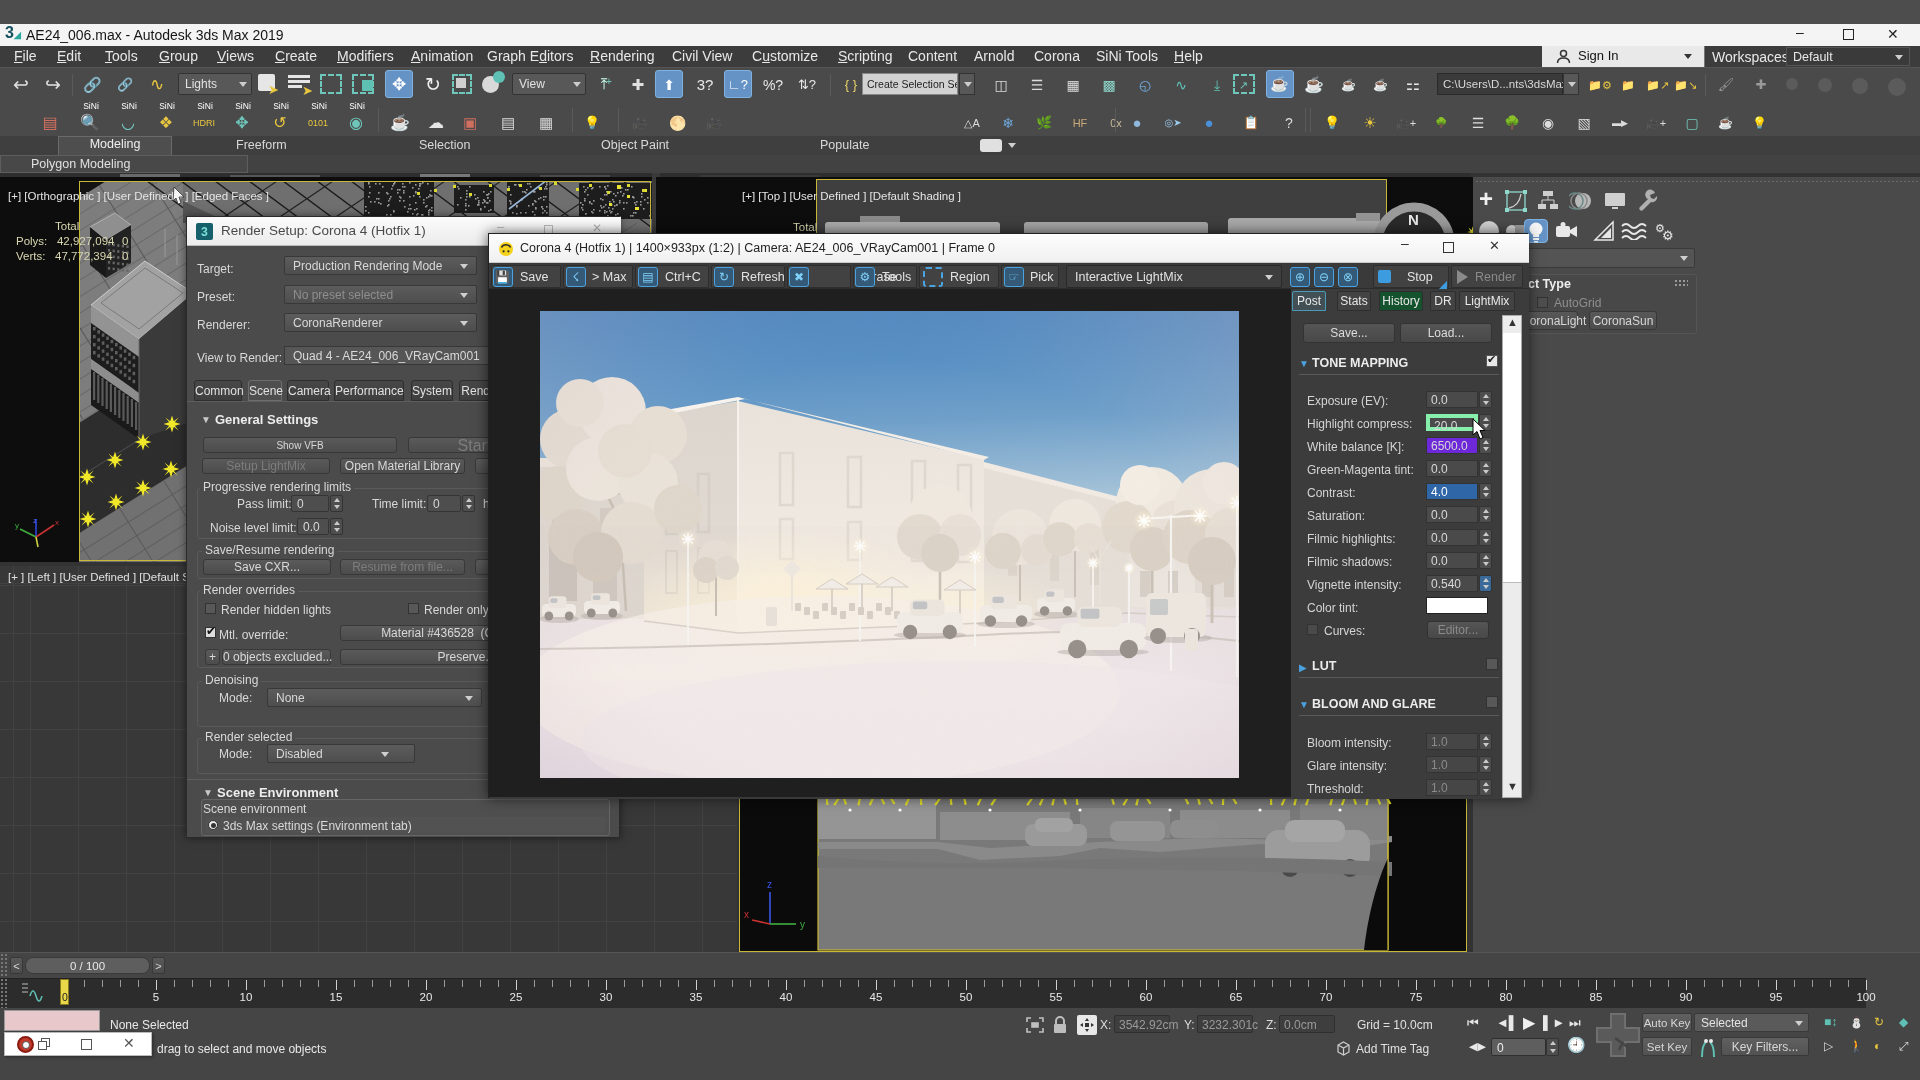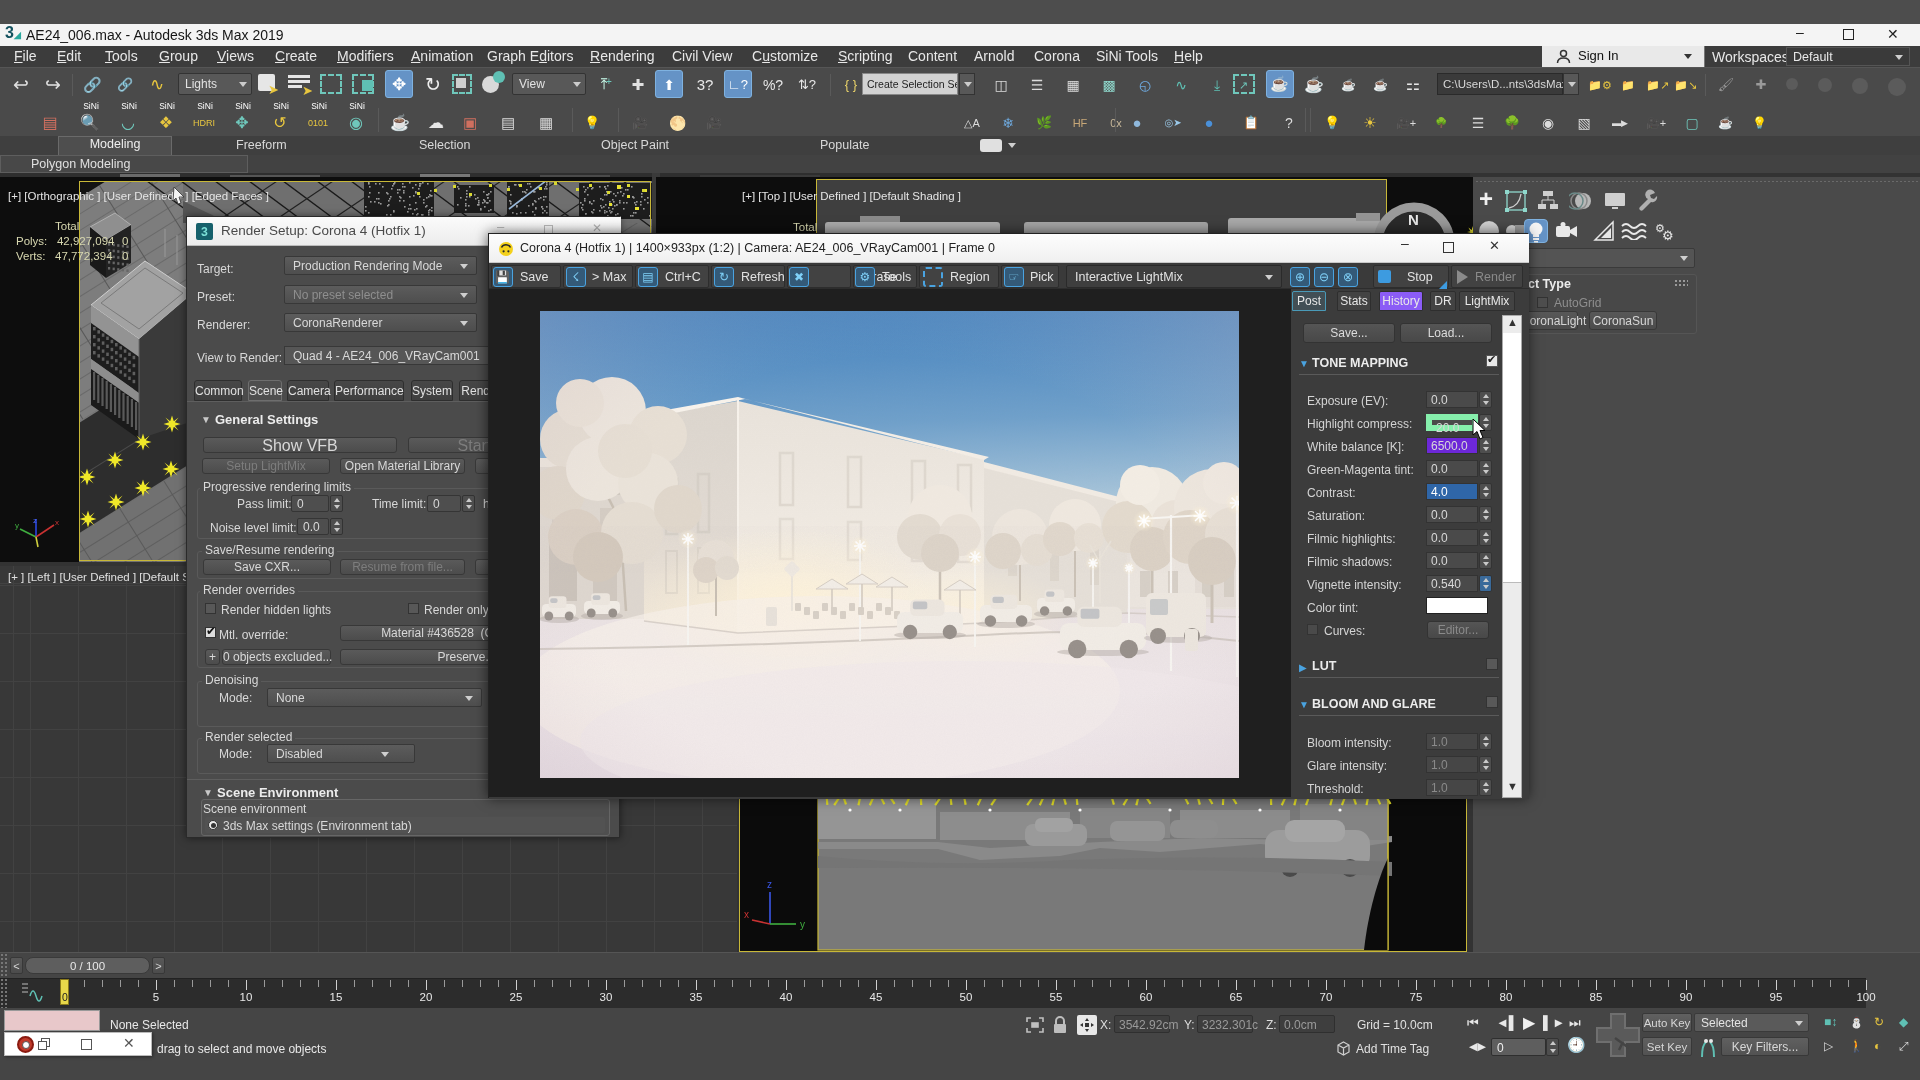--- a/index.html
+++ b/index.html
@@ -1216,21 +1216,21 @@
     </div>
 <div class="abs" style="left:7px;top:163px;width:48px;height:21px;background:linear-gradient(#474747,#3f3f3f);border:1px solid #2e2e2e;border-radius:3px 3px 0 0;color:#e0e0e0;font-size:12px;text-align:center;line-height:20px;">Common</div>
 <div class="abs" style="left:61px;top:163px;width:34px;height:21px;background:#4e4e4e;border:1px solid #6e6e6e;border-radius:3px 3px 0 0;color:#e0e0e0;font-size:12px;text-align:center;line-height:20px;">Scene</div>
 <div class="abs" style="left:100px;top:163px;width:42px;height:21px;background:linear-gradient(#474747,#3f3f3f);border:1px solid #2e2e2e;border-radius:3px 3px 0 0;color:#e0e0e0;font-size:12px;text-align:center;line-height:20px;">Camera</div>
 <div class="abs" style="left:147px;top:163px;width:70px;height:21px;background:linear-gradient(#474747,#3f3f3f);border:1px solid #2e2e2e;border-radius:3px 3px 0 0;color:#e0e0e0;font-size:12px;text-align:center;line-height:20px;">Performance</div>
 <div class="abs" style="left:224px;top:163px;width:42px;height:21px;background:linear-gradient(#474747,#3f3f3f);border:1px solid #2e2e2e;border-radius:3px 3px 0 0;color:#e0e0e0;font-size:12px;text-align:center;line-height:20px;">System</div>
 <div class="abs" style="left:272px;top:163px;width:40px;height:21px;background:linear-gradient(#474747,#3f3f3f);border:1px solid #2e2e2e;border-radius:3px 3px 0 0;color:#e0e0e0;font-size:12px;text-align:center;line-height:20px;">Rende</div>
 <div class="abs" style="left:0px;top:184px;width:434px;height:1px;background:#5e5e5e;"></div>
 <div class="txt" style="left:14px;top:197px;color:#c8c8c8;font-size:10px;">▼</div>
 <div class="txt" style="left:28px;top:195px;font-size:13px;color:#ececec;font-weight:bold;">General Settings</div>
-<div class="abs" style="left:16px;top:220px;width:194px;height:16px;background:linear-gradient(#5a5a5a,#4c4c4c);border:1px solid #383838;border-radius:3px;color:#d8d8d8;font-size:16px;text-align:center;line-height:15px;white-space:nowrap;">Show VFB</div>
+<div class="abs" style="left:16px;top:220px;width:194px;height:16px;background:linear-gradient(#5a5a5a,#4c4c4c);border:1px solid #383838;border-radius:3px;color:#d8d8d8;font-size:10px;text-align:center;line-height:15px;white-space:nowrap;">Show VFB</div>
 <div class="abs" style="left:221px;top:220px;width:133px;height:16px;background:linear-gradient(#5a5a5a,#4c4c4c);border:1px solid #383838;border-radius:3px;color:#7d7d7d;font-size:16px;text-align:center;line-height:15px;white-space:nowrap;">Start</div>
 <div class="abs" style="left:15px;top:241px;width:128px;height:16px;background:linear-gradient(#5a5a5a,#4c4c4c);border:1px solid #383838;border-radius:3px;color:#7d7d7d;font-size:12px;text-align:center;line-height:15px;white-space:nowrap;">Setup LightMix</div>
 <div class="abs" style="left:153px;top:241px;width:125px;height:16px;background:linear-gradient(#5a5a5a,#4c4c4c);border:1px solid #383838;border-radius:3px;color:#d8d8d8;font-size:12px;text-align:center;line-height:15px;white-space:nowrap;">Open Material Library</div>
 <div class="abs" style="left:288px;top:241px;width:66px;height:16px;background:linear-gradient(#5a5a5a,#4c4c4c);border:1px solid #383838;border-radius:3px;color:#7d7d7d;font-size:12px;text-align:center;line-height:15px;white-space:nowrap;"></div>
 <div class="abs" style="left:10px;top:271px;width:414px;height:51px;border:1px solid #5a5a5a;border-radius:3px;"></div>
     <div class="txt" style="left:13px;top:263px;font-size:12px;color:#d8d8d8;background:#4b4b4b;padding:0 3px;">Progressive rendering limits</div>
 <div class="txt" style="left:50px;top:280px;font-size:12px;color:#d8d8d8;">Pass limit:</div>
 <div class="abs" style="left:104px;top:278px;width:38px;height:17px;background:#4e4e4e;border:1px solid #353535;border-radius:2px;">
       <span style="position:absolute;left:5px;top:1px;font-size:12px;color:#d8d8d8;">0</span>
     </div>
@@ -1596,37 +1596,37 @@
         <rect x="645" y="318" width="13" height="22" rx="3" fill="#ece6de"></rect>
         <rect x="0" y="238" width="699" height="229" filter="url(#nz)" opacity="0.13"></rect>
         <rect x="0" y="0" width="699" height="238" filter="url(#nz)" opacity="0.05"></rect>
         <rect x="0" y="0" width="699" height="467" fill="url(#vig)"></rect>
       </svg>
     </div>
 <div class="abs" style="left:0;top:563px;width:802px;height:2px;background:#3a3a3a;"></div>
 <div class="abs" style="left:802px;top:55px;width:238px;height:510px;background:#3c3c3c;"></div>
 <div class="abs" style="left:803px;top:57px;width:34px;height:20px;border:1px solid #4a9ab8;background:#424f55;border-radius:2px 2px 0 0;color:#e8e8e8;font-size:12px;text-align:center;line-height:19px;">Post</div>
 <div class="abs" style="left:848px;top:57px;width:34px;height:20px;border:1px solid #2e2e2e;background:#434343;border-radius:2px 2px 0 0;color:#e8e8e8;font-size:12px;text-align:center;line-height:19px;">Stats</div>
-<div class="abs" style="left:890px;top:57px;width:44px;height:20px;border:1px solid #2e2e2e;background:#8b5cf6;border-radius:2px 2px 0 0;color:#e8e8e8;font-size:12px;text-align:center;line-height:19px;">History</div>
+<div class="abs" style="left:890px;top:57px;width:44px;height:20px;border:1px solid #2e2e2e;background:#14532d;border-radius:2px 2px 0 0;color:#e8e8e8;font-size:12px;text-align:center;line-height:19px;">History</div>
 <div class="abs" style="left:941px;top:57px;width:26px;height:20px;border:1px solid #2e2e2e;background:#434343;border-radius:2px 2px 0 0;color:#e8e8e8;font-size:12px;text-align:center;line-height:19px;">DR</div>
 <div class="abs" style="left:970px;top:57px;width:56px;height:20px;border:1px solid #2e2e2e;background:#434343;border-radius:2px 2px 0 0;color:#e8e8e8;font-size:12px;text-align:center;line-height:19px;">LightMix</div>
 <div class="abs" style="left:814px;top:89px;width:92px;height:20px;background:linear-gradient(#555,#484848);border:1px solid #333;border-radius:3px;color:#dcdcdc;font-size:12px;text-align:center;line-height:18px;">Save...</div>
 <div class="abs" style="left:911px;top:89px;width:92px;height:20px;background:linear-gradient(#555,#484848);border:1px solid #333;border-radius:3px;color:#dcdcdc;font-size:12px;text-align:center;line-height:18px;">Load...</div>
 <div class="txt" style="left:810px;top:124px;font-size:10px;color:#4aa3e0;">▼</div>
 <div class="txt" style="left:823px;top:122px;font-size:12.5px;font-weight:bold;color:#ececec;">TONE MAPPING</div>
 <div class="abs" style="left:997px;top:121px;width:12px;height:12px;background:#e8e8e8;border:1px solid #555;"></div>
     <div class="txt" style="left:998px;top:119px;font-size:11px;color:#222;">✔</div>
 <div class="abs" style="left:810px;top:140px;width:200px;height:1px;background:#5a5a5a;"></div>
 <div class="txt" style="left:818px;top:160px;font-size:12px;color:#d4d4d4;">Exposure (EV):</div>
 <div class="abs" style="left:937px;top:157px;width:52px;height:17px;background:#4a4a4a;border:1px solid #333;">
       <span style="position:absolute;left:4px;top:1px;font-size:12px;color:#d8d8d8;">0.0</span>
     </div>
 <div class="spin" style="left:990px;top:157px;height:17px;"></div>
 <div class="txt" style="left:818px;top:183px;font-size:12px;color:#d4d4d4;">Highlight compress:</div>
-<div class="abs" style="left:937px;top:180px;width:52px;height:17px;background:#4a4a4a;border:6px solid #86efac;">
+<div class="abs" style="left:937px;top:180px;width:52px;height:17px;background:#4a4a4a;border:4px solid #86efac;">
       <span style="position:absolute;left:4px;top:1px;font-size:12px;color:#d8d8d8;">20.0</span>
     </div>
 <div class="spin" style="left:990px;top:180px;height:17px;"></div>
 <div class="txt" style="left:818px;top:206px;font-size:12px;color:#d4d4d4;">White balance [K]:</div>
 <div class="abs" style="left:937px;top:203px;width:52px;height:17px;background:#6d28d9;border:1px solid #333;">
       <span style="position:absolute;left:4px;top:1px;font-size:12px;color:#d8d8d8;">6500.0</span>
     </div>
 <div class="spin" style="left:990px;top:203px;height:17px;"></div>
 <div class="txt" style="left:818px;top:229px;font-size:12px;color:#d4d4d4;">Green-Magenta tint:</div>
 <div class="abs" style="left:937px;top:226px;width:52px;height:17px;background:#4a4a4a;border:1px solid #333;">

